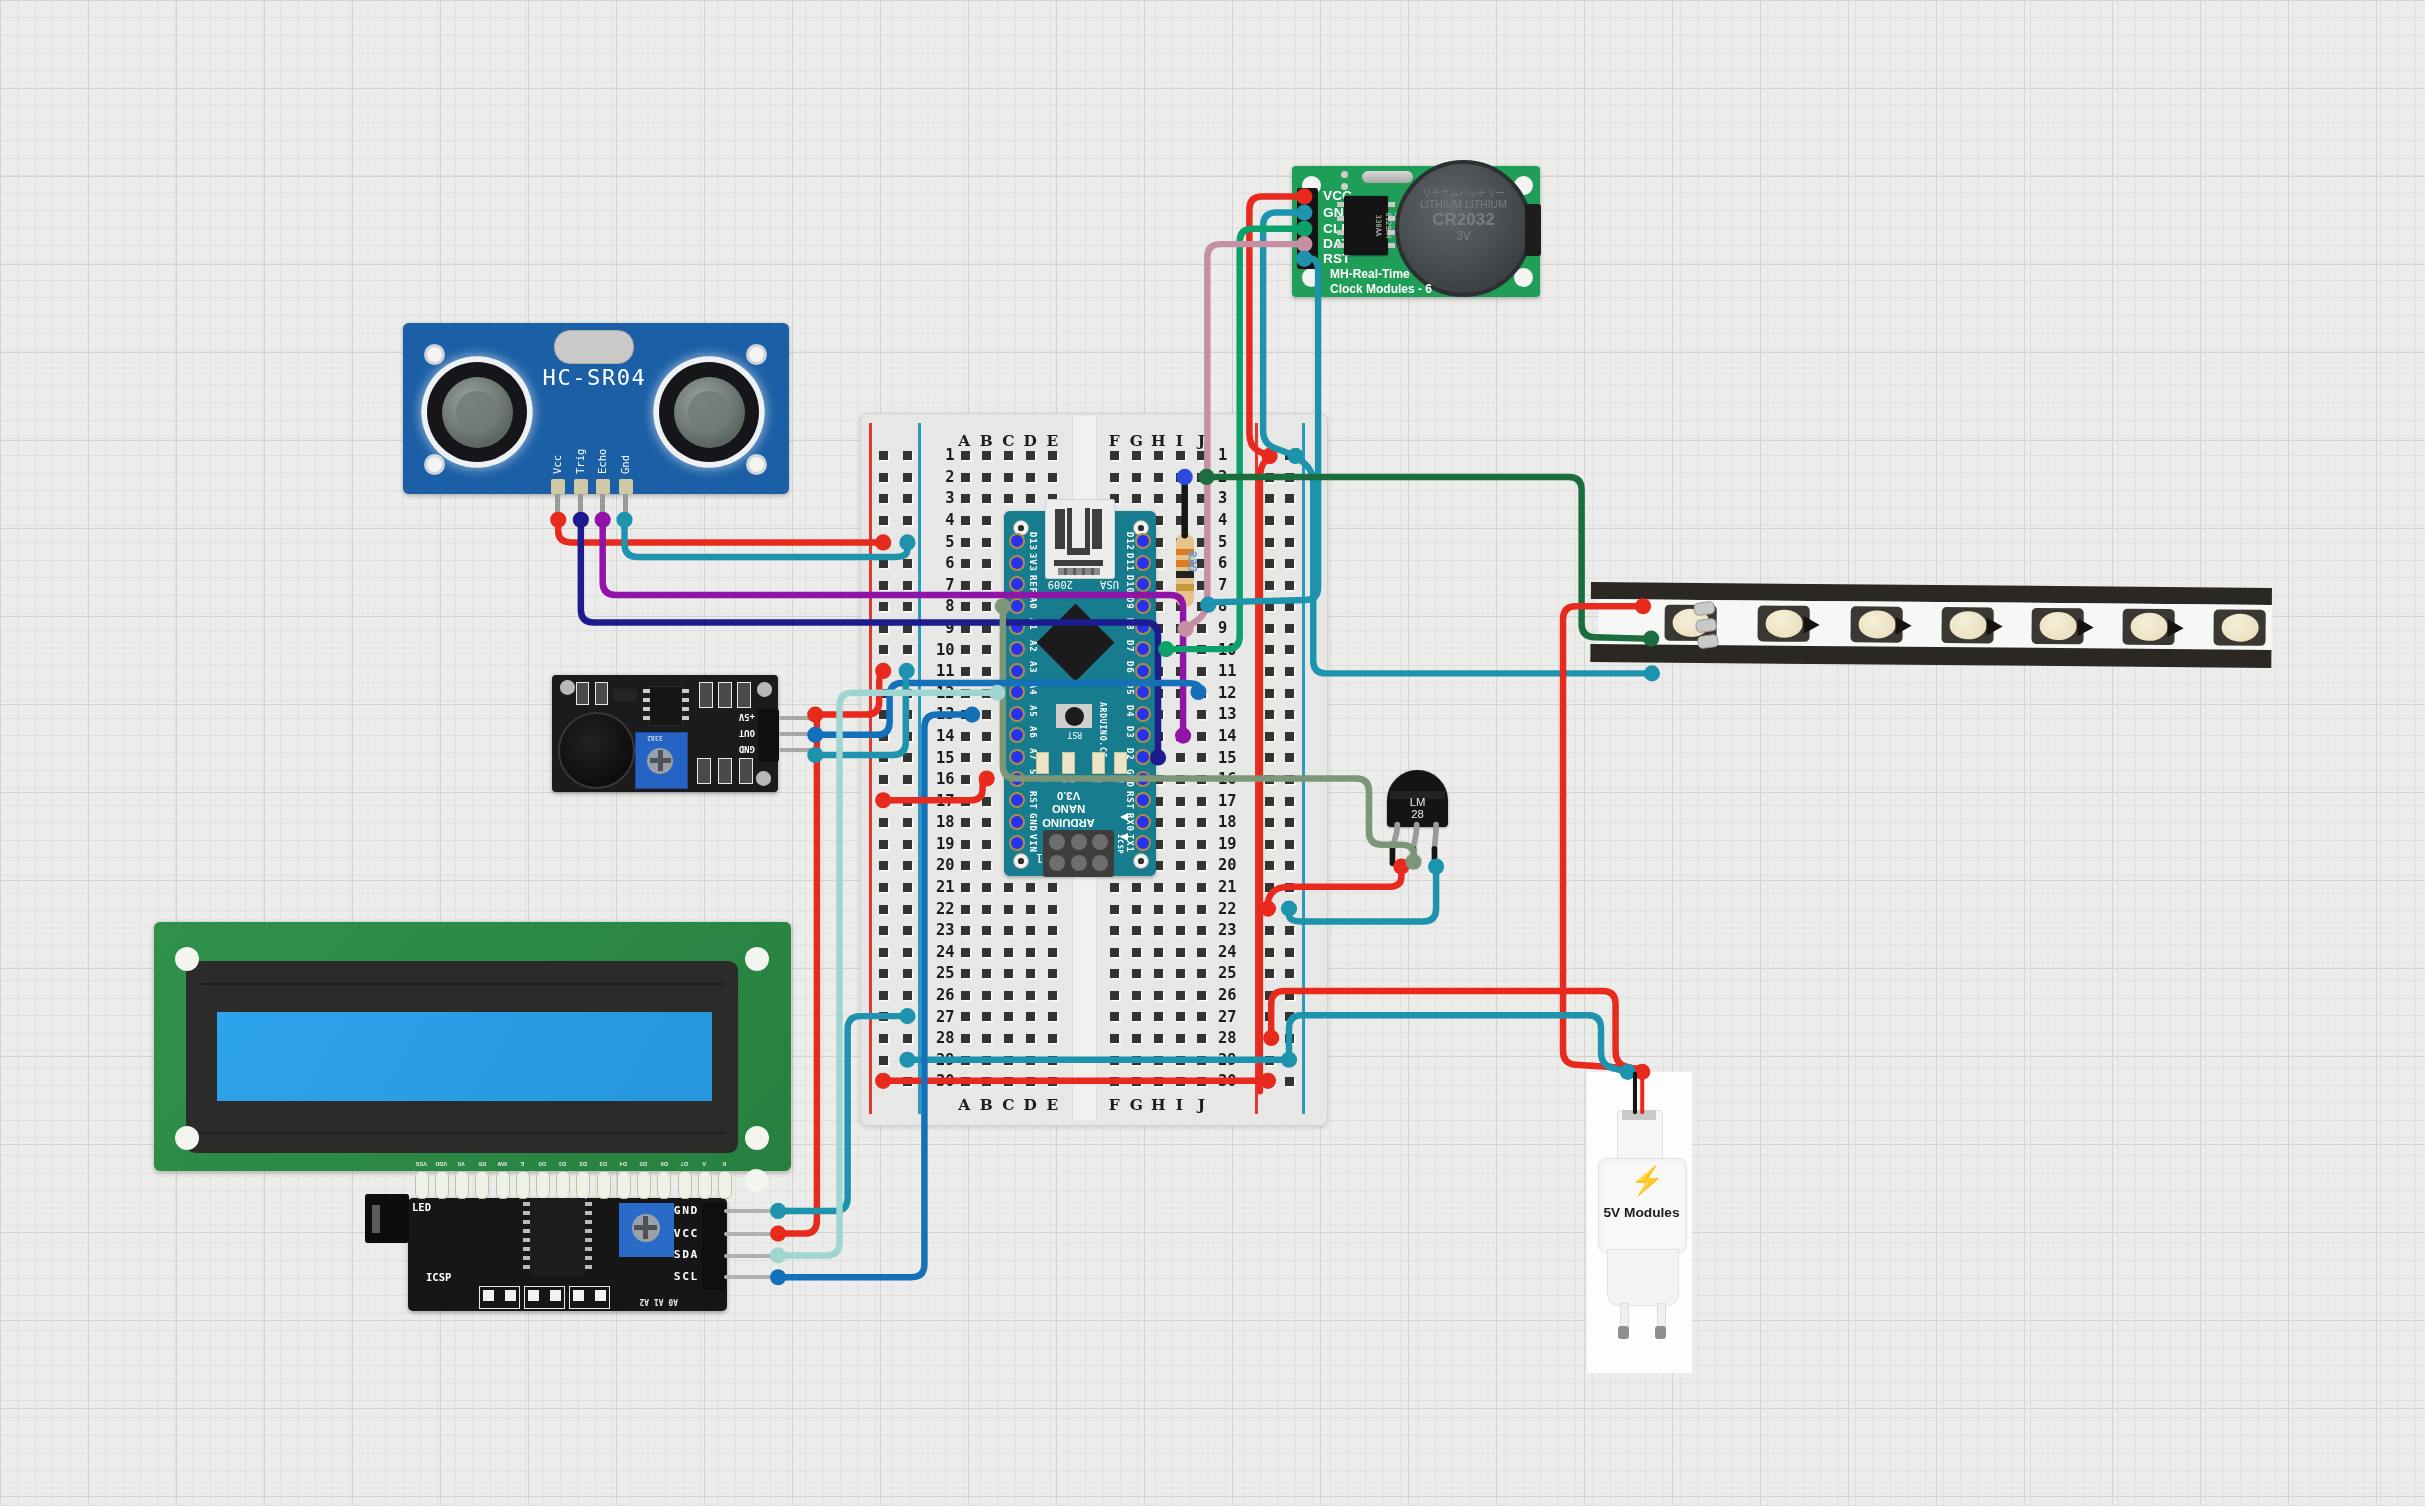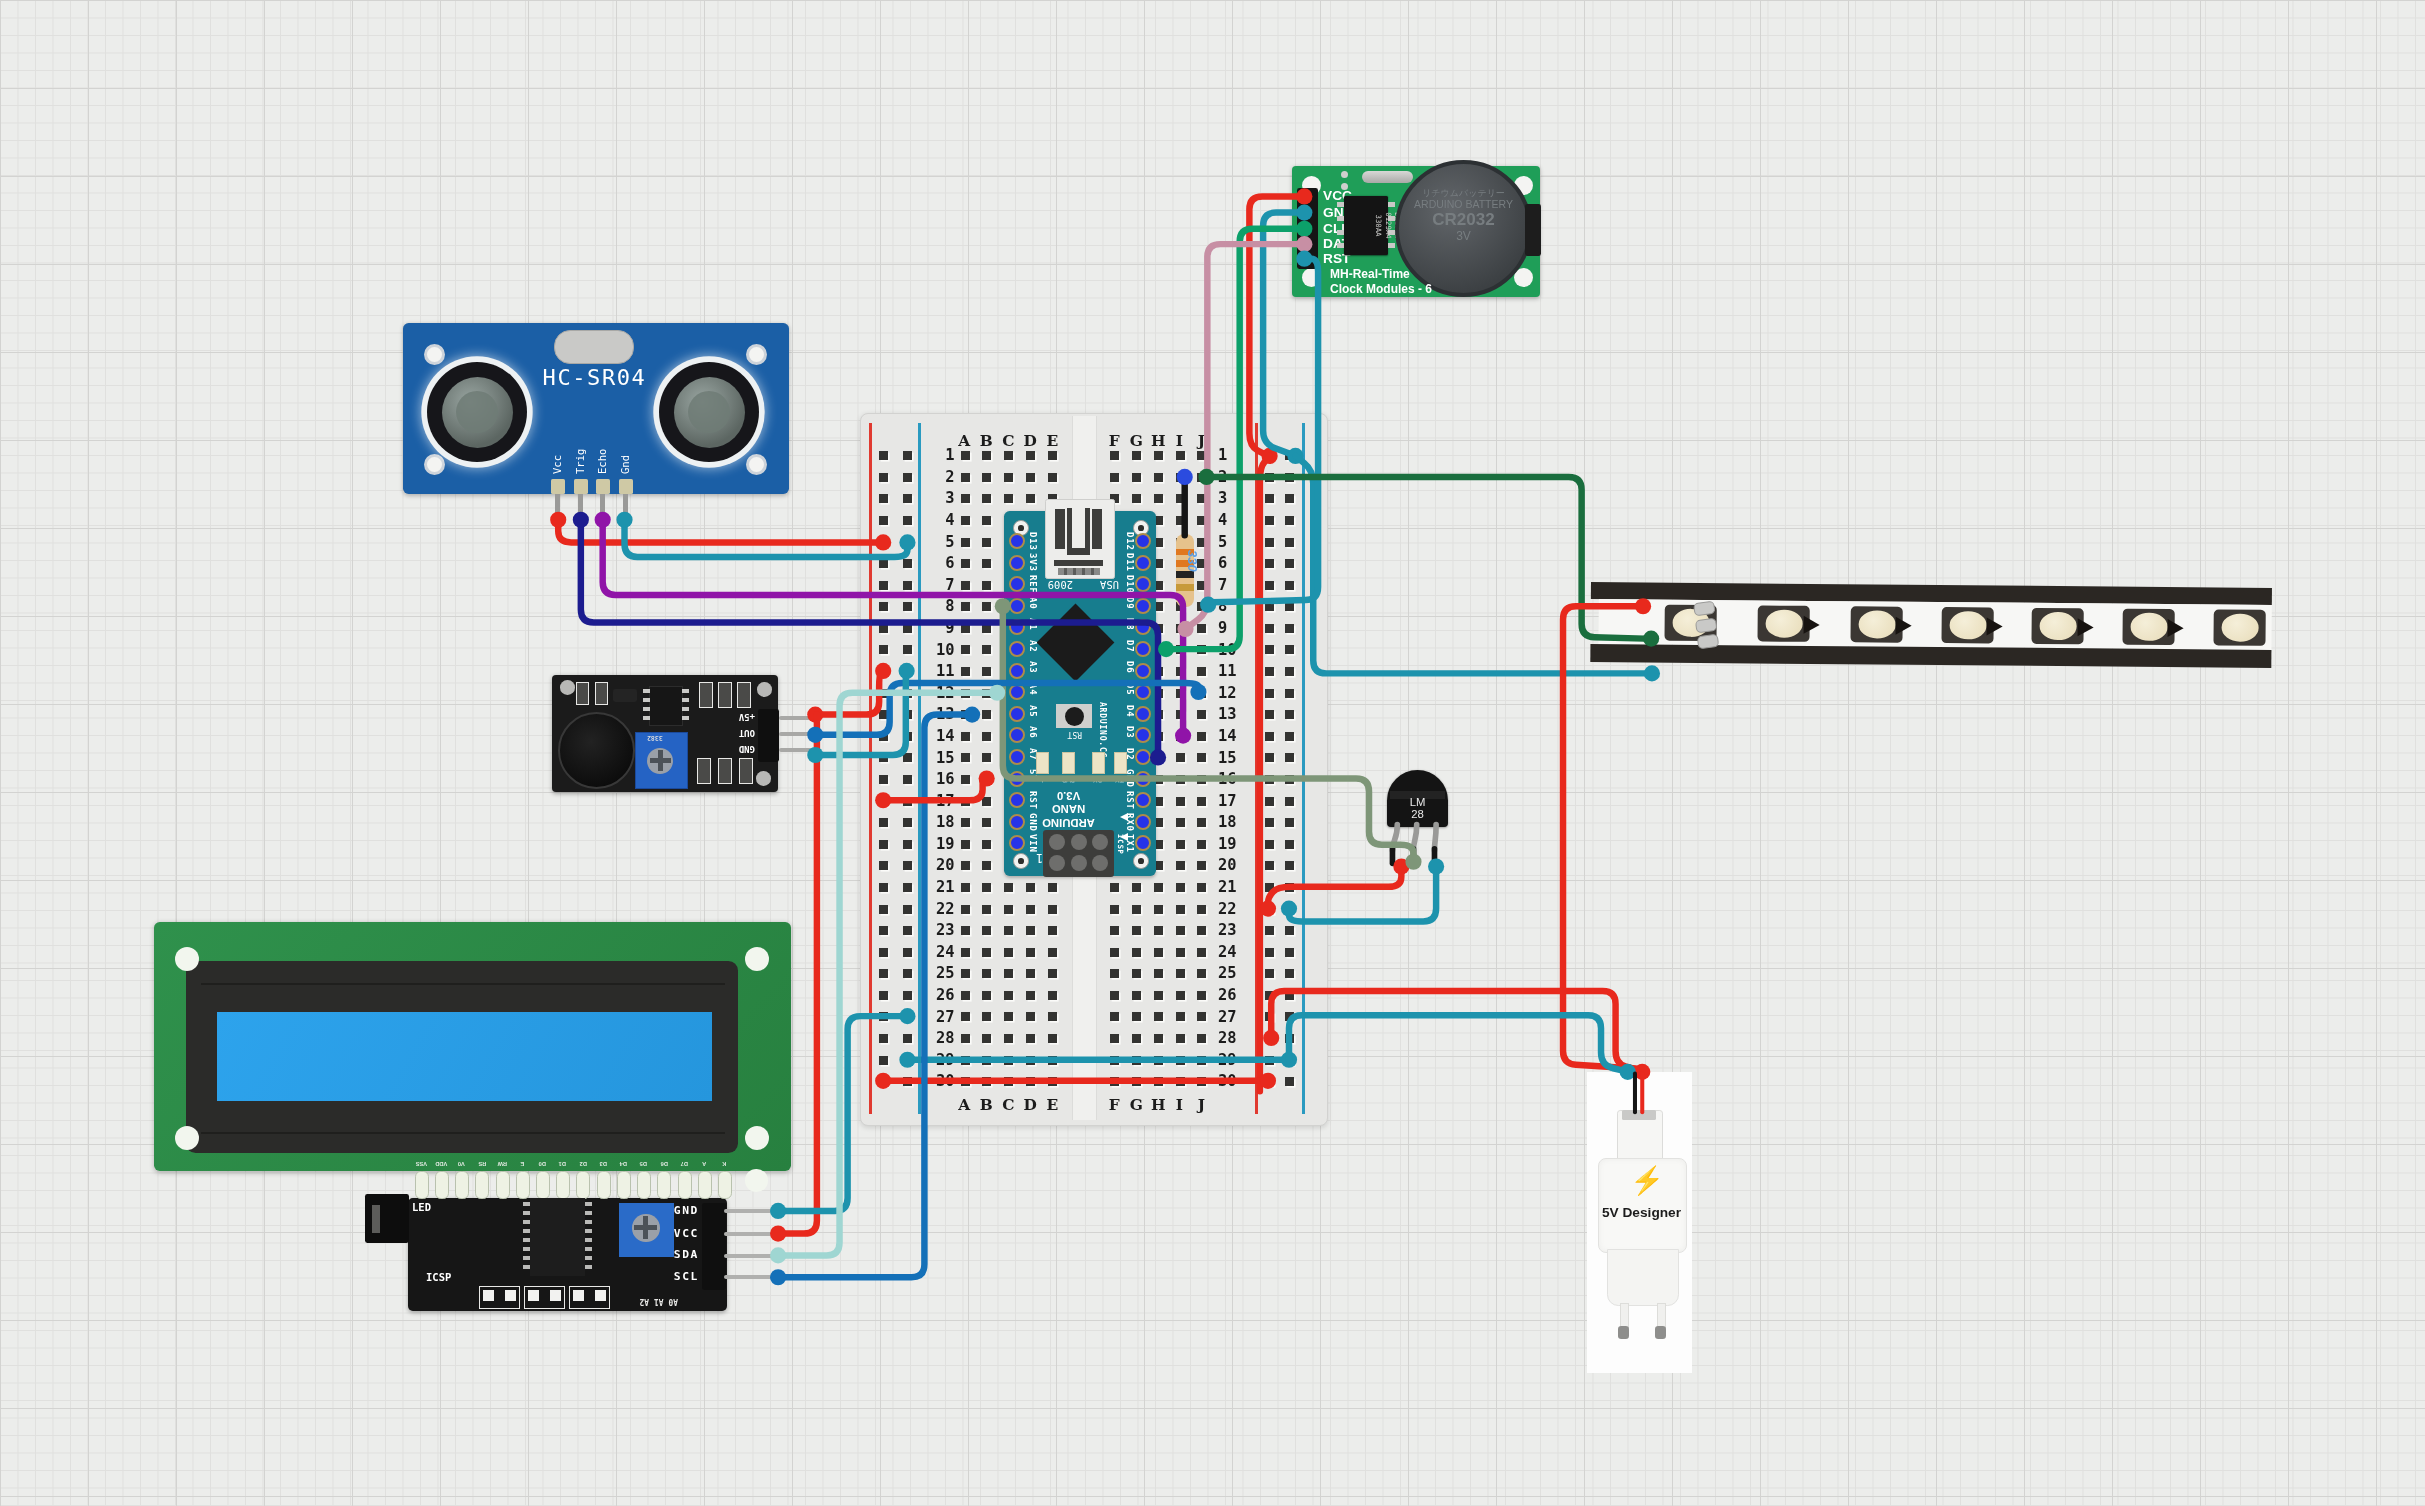--- a/index.html
+++ b/index.html
@@ -686,21 +686,21 @@
       <div class="rtc-leg abs" style="left:1337px;top:243px;"></div>
       <div class="rtc-leg abs" style="left:1388px;top:243px;"></div>
       <div class="abs" style="left:1344px;top:196px;width:59px;height:44px;transform:rotate(90deg);transform-origin:29px 29px;color:#cfcfcd;font-size:7.3px;line-height:1.3;text-align:center;font-family:&quot;DejaVu Sans Mono&quot;,monospace;">
         <div>DS1302</div>
         <div>0129A4</div>
         <div>330AA</div>
       </div>
       <div class="batt abs" style=""></div>
       <div class="batt-t abs" style="left:1401px;top:188px;width:125px;">
         <div style="font-size:9px;">リチウムバッテリー</div>
-        <div style="font-size:10.5px;">ARDUINO BATTERY</div>
+        <div style="font-size:10.5px;">LITHIUM LITHIUM</div>
         <div style="font-size:17px;font-weight:bold;">CR2032</div>
         <div style="font-size:12px;">3V</div>
       </div>
       <div class="rtc-foot abs" style="left:1330px;top:267px;display:block;">
         <div>MH-Real-Time</div>
         <div>Clock Modules - 6</div>
       </div>
       <div class="abs" style="left:1525px;top:204px;width:16px;height:52px;background:#1d1d1d;border-radius:2.4px;"></div>
     </div>
 
@@ -887,21 +887,21 @@
     <div class="b" style="top:50px;background:#c79a3a;"></div>
   </div>
   <div class="abs" style="left:1200px;top:550px;color:#5aa0e8;font-style:italic;font-weight:bold;font-size:13px;transform:rotate(90deg);transform-origin:left top;">330</div>
 
   <div class="abs ad-bg"></div>
   <div class="abs ad-usb"></div>
   <div class="abs" style="left:1622px;top:1110px;width:34px;height:9.7px;background:#c9c9c7;border-radius:1.6px;"></div>
   <div class="abs ad-body"></div>
   <div class="abs ad-low"></div>
   <div class="abs bolt" style="left:1630px;top:1164px;">⚡</div>
-  <div class="abs ad-label" style="left:1598px;top:1205px;width:87px;text-align:center;">5V Designer</div>
+  <div class="abs ad-label" style="left:1598px;top:1205px;width:87px;text-align:center;">5V Modules</div>
   <div class="abs prong" style="left:1620px;top:1303px;"></div>
   <div class="abs prong" style="left:1657px;top:1303px;"></div>
   <div class="abs prong-tip" style="left:1618px;top:1326px;"></div>
   <div class="abs prong-tip" style="left:1655px;top:1326px;"></div>
 
   <div class="abs nano"></div>
   <div class="abs usb"></div>
   <div id="nano-extra">
       <div class="nano-hole abs" style="left:1013px;top:520px;">
         <i></i>

